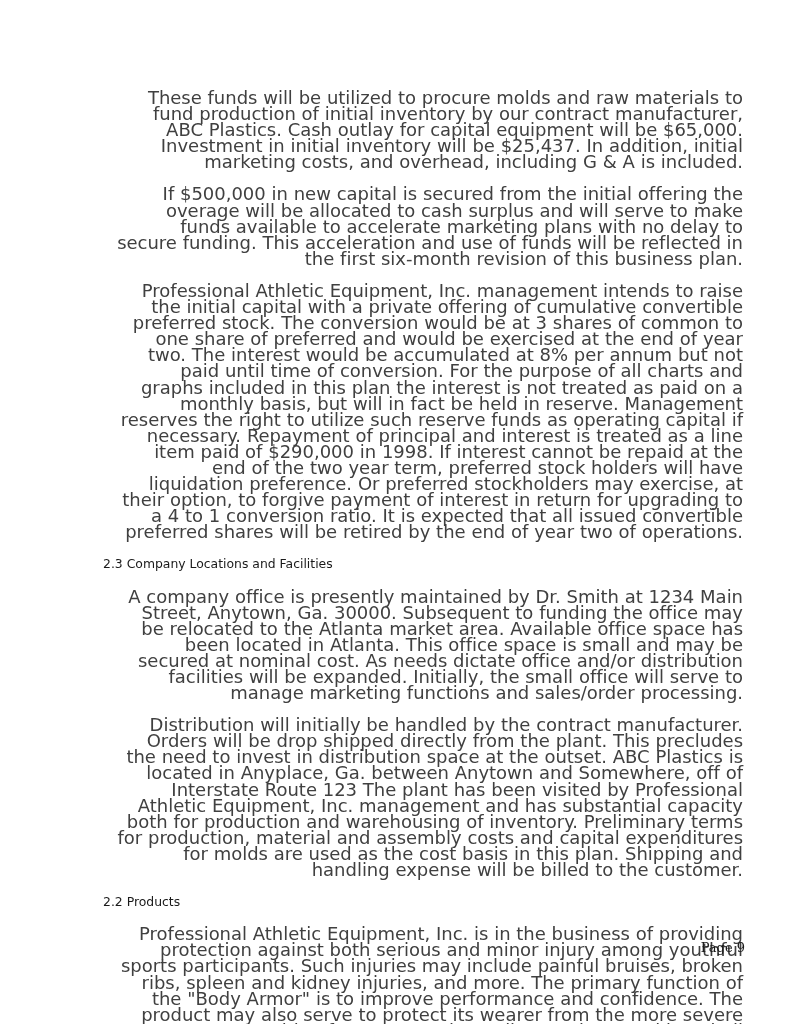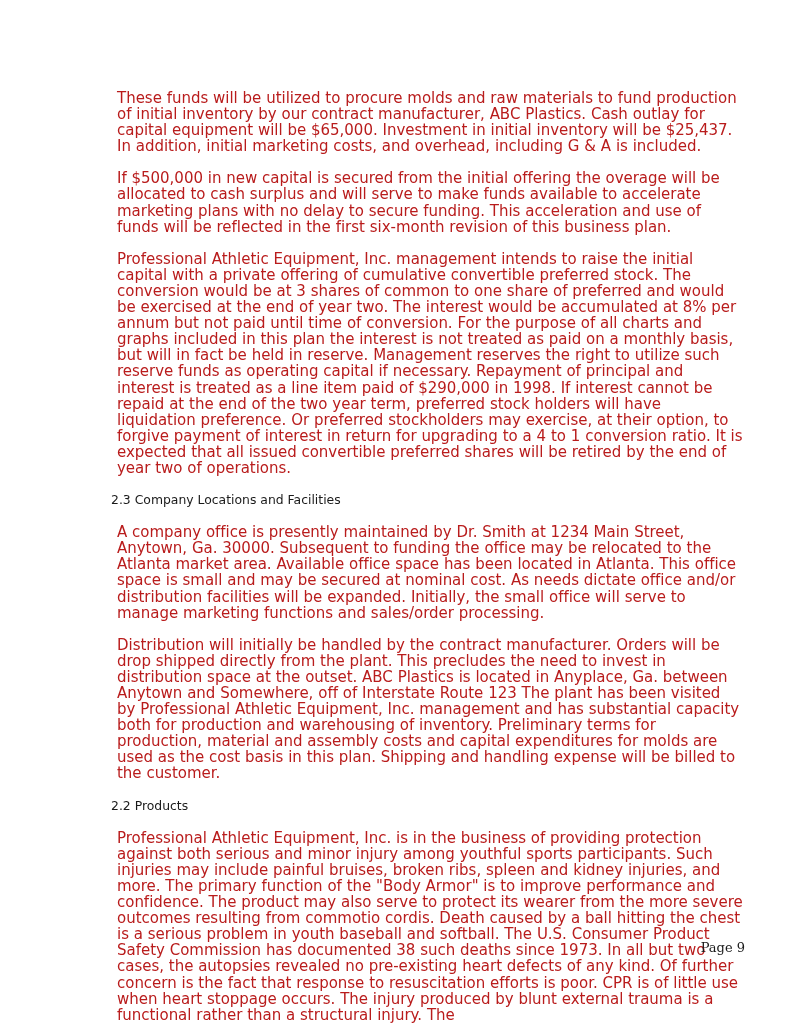--- a/index.html
+++ b/index.html
@@ -29,30 +29,30 @@
     position: absolute;
     left: 95px;
     top: 90px;
     width: 648px;
   }
 
   
   .para {
     margin: 0 0 16px 0;
     padding-left: 22px;
-    font-size: 15px;
+    font-size: 18px;
     line-height: 16.1px;
-    text-align: left;
+    text-align: right;
     letter-spacing: -0.02px;
     word-spacing: 0.1px;
-    color: #b91c1c;
+    color: #404040;
   }
 
   .heading {
-    margin: 0 0 16px 16px;
+    margin: 0 0 16px 8px;
     padding-left: 0;
     font-size: 12.4px;
     line-height: 16.1px;
     font-weight: 400;
     color: #1a1a1a;
   }
 
   .gap-before-heading {
     margin-top: 14px;
   }

